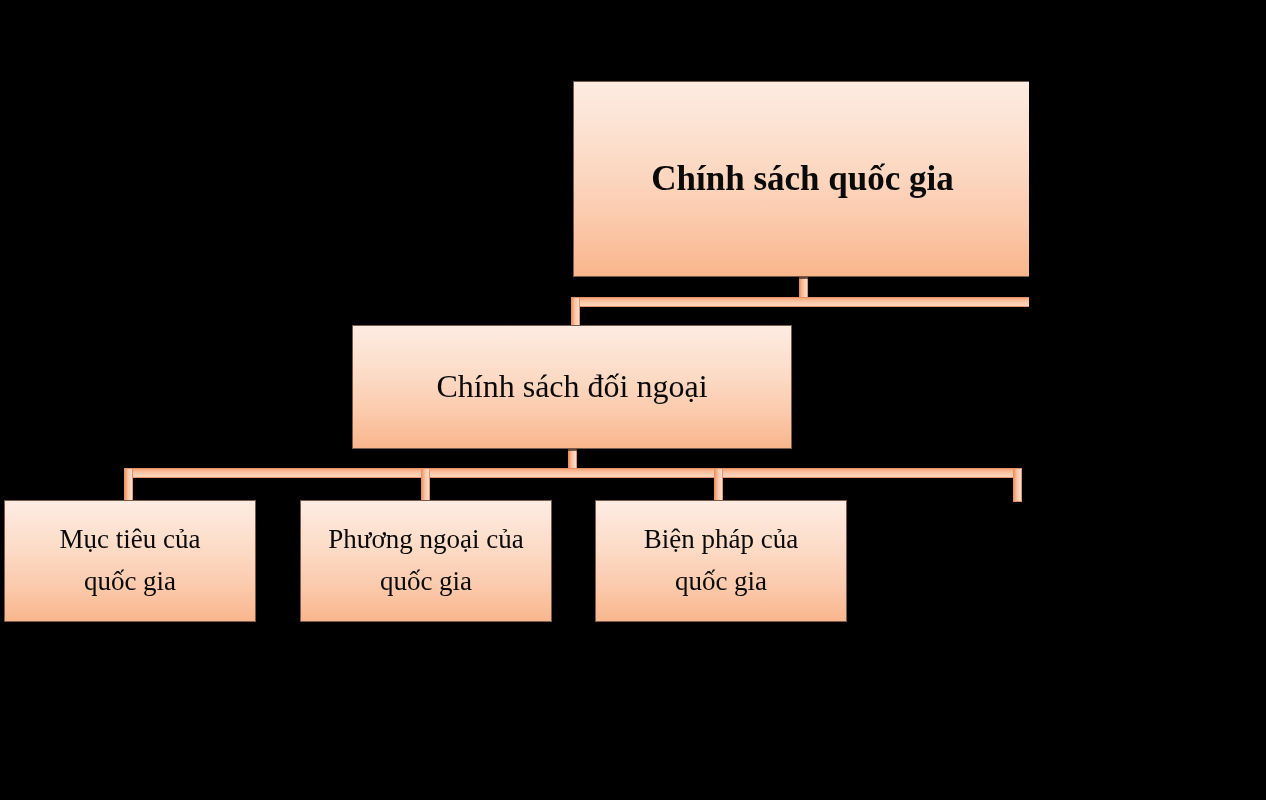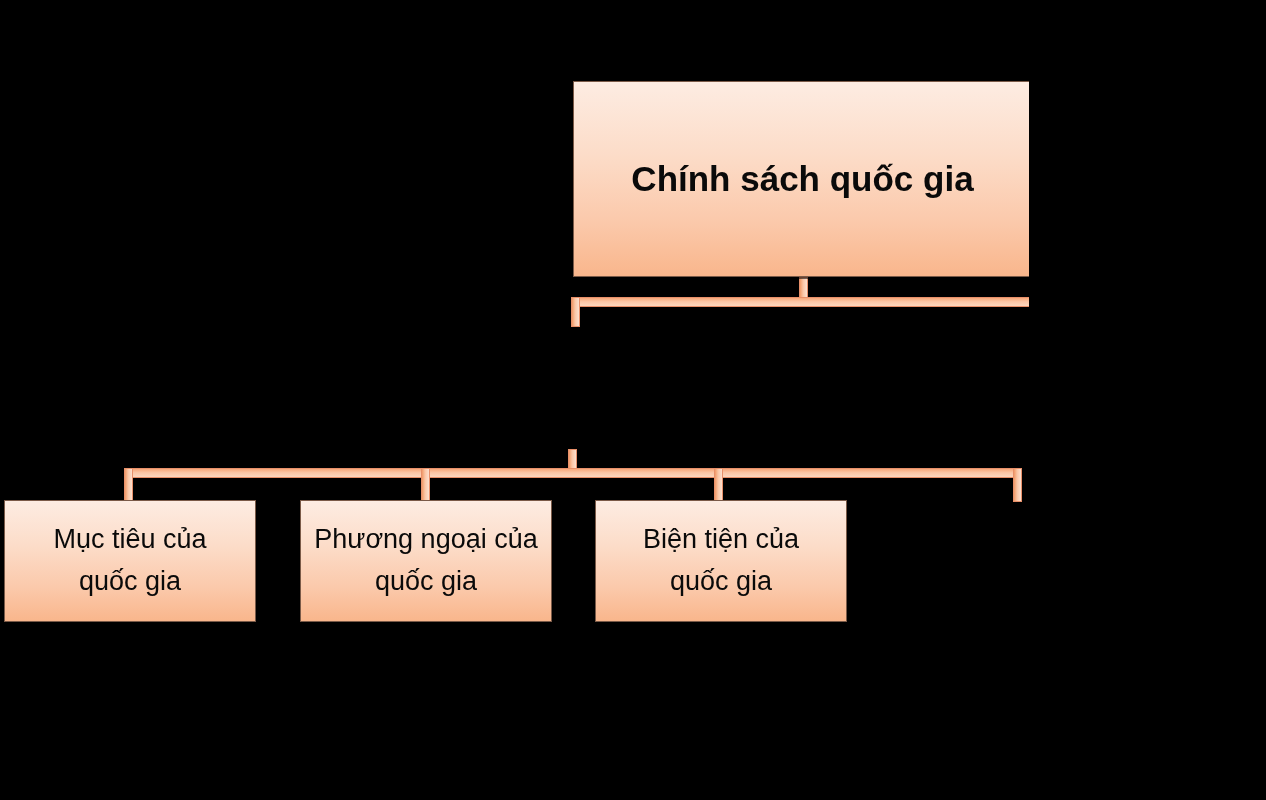--- a/index.html
+++ b/index.html
@@ -6,21 +6,21 @@
     margin: 0;
     padding: 0;
     background: #000000;
   }
   #canvas {
     position: relative;
     width: 1029px;
     height: 800px;
     background: #000000;
     overflow: hidden;
-    font-family: Liberation Sans, sans-serif;
+    font-family: Liberation Serif, serif;
   }
 
   
   .node {
     position: absolute;
     box-sizing: border-box;
     background: linear-gradient(to bottom, #fdece2 0%, #fcdcc8 38%, #fbc9ab 72%, #f9b68c 100%);
     border: 1px solid #7a5a48;
     box-shadow: 2px 2px 0 rgba(0,0,0,0.55);
     display: flex;
@@ -111,31 +111,34 @@
   <div class="conn" id="c2-bar"></div>
   <div class="conn vert" id="c2-drop-1"></div>
   <div class="conn vert" id="c2-drop-2"></div>
   <div class="conn vert" id="c2-drop-3"></div>
   <div class="conn vert" id="c2-drop-4"></div>
 
   <div class="node" id="node-root">
     <span class="label">Chính sách quốc gia</span>
   </div>
 
+  <div class="node" id="node-foreign">
+    <span class="label">Chính sách đối ngoại</span>
+  </div>
 
 
   <div class="node leaf" id="node-goals">
     <span class="label">Mục tiêu của
 quốc gia</span>
   </div>
 
   <div class="node leaf" id="node-means">
     <span class="label">Phương ngoại của
 quốc gia</span>
   </div>
 
   <div class="node leaf" id="node-measures">
-    <span class="label">Biện tiện của
+    <span class="label">Biện pháp của
 quốc gia</span>
   </div>
 
 
 </div>
 
 </body></html>

